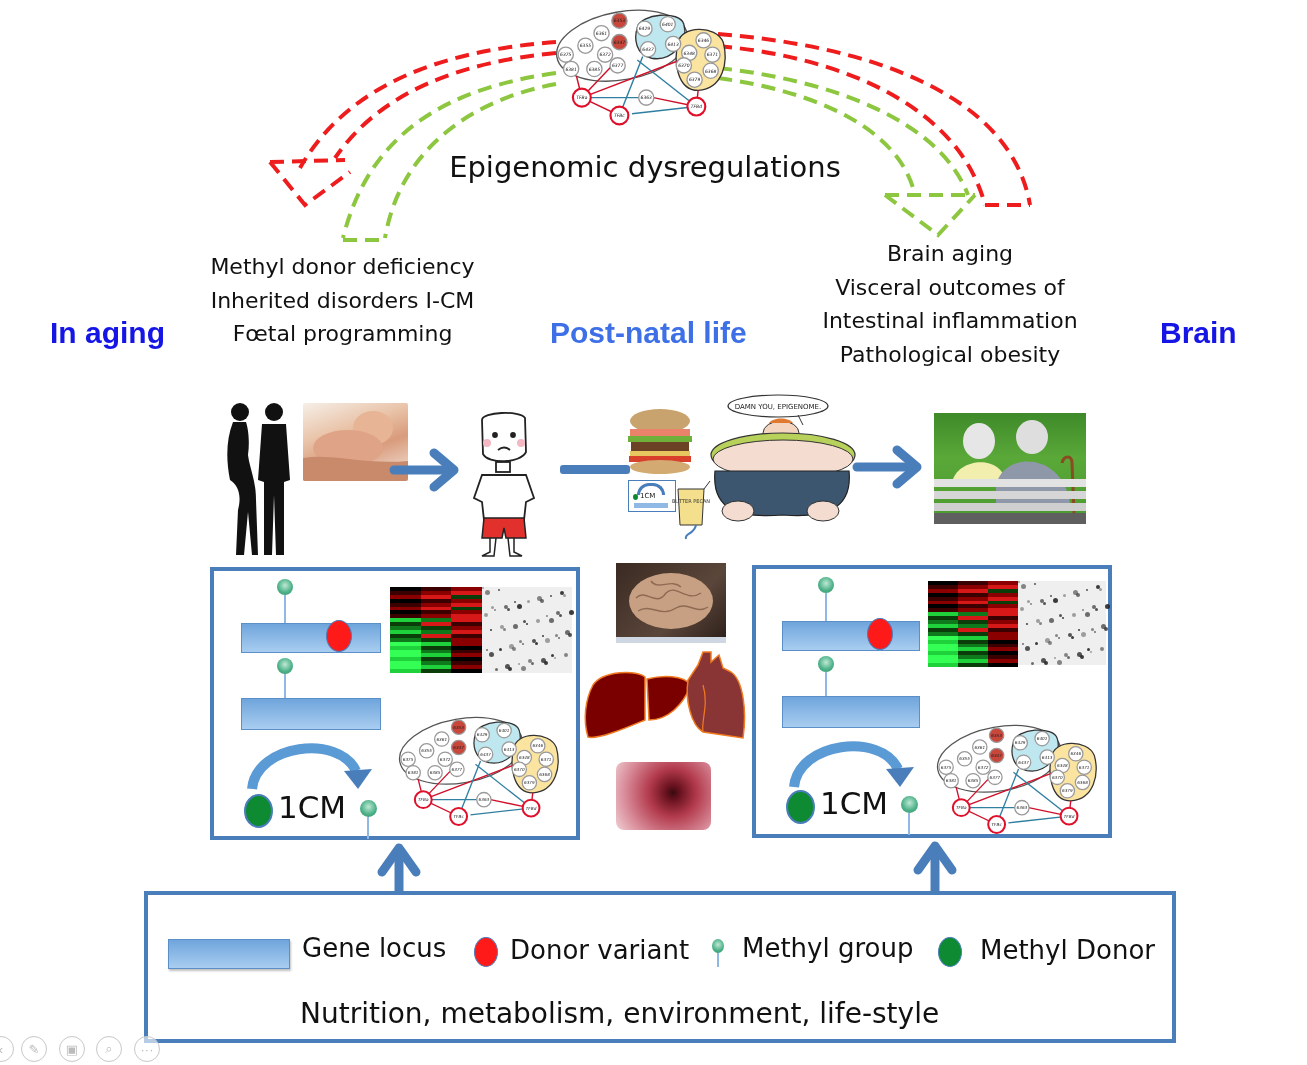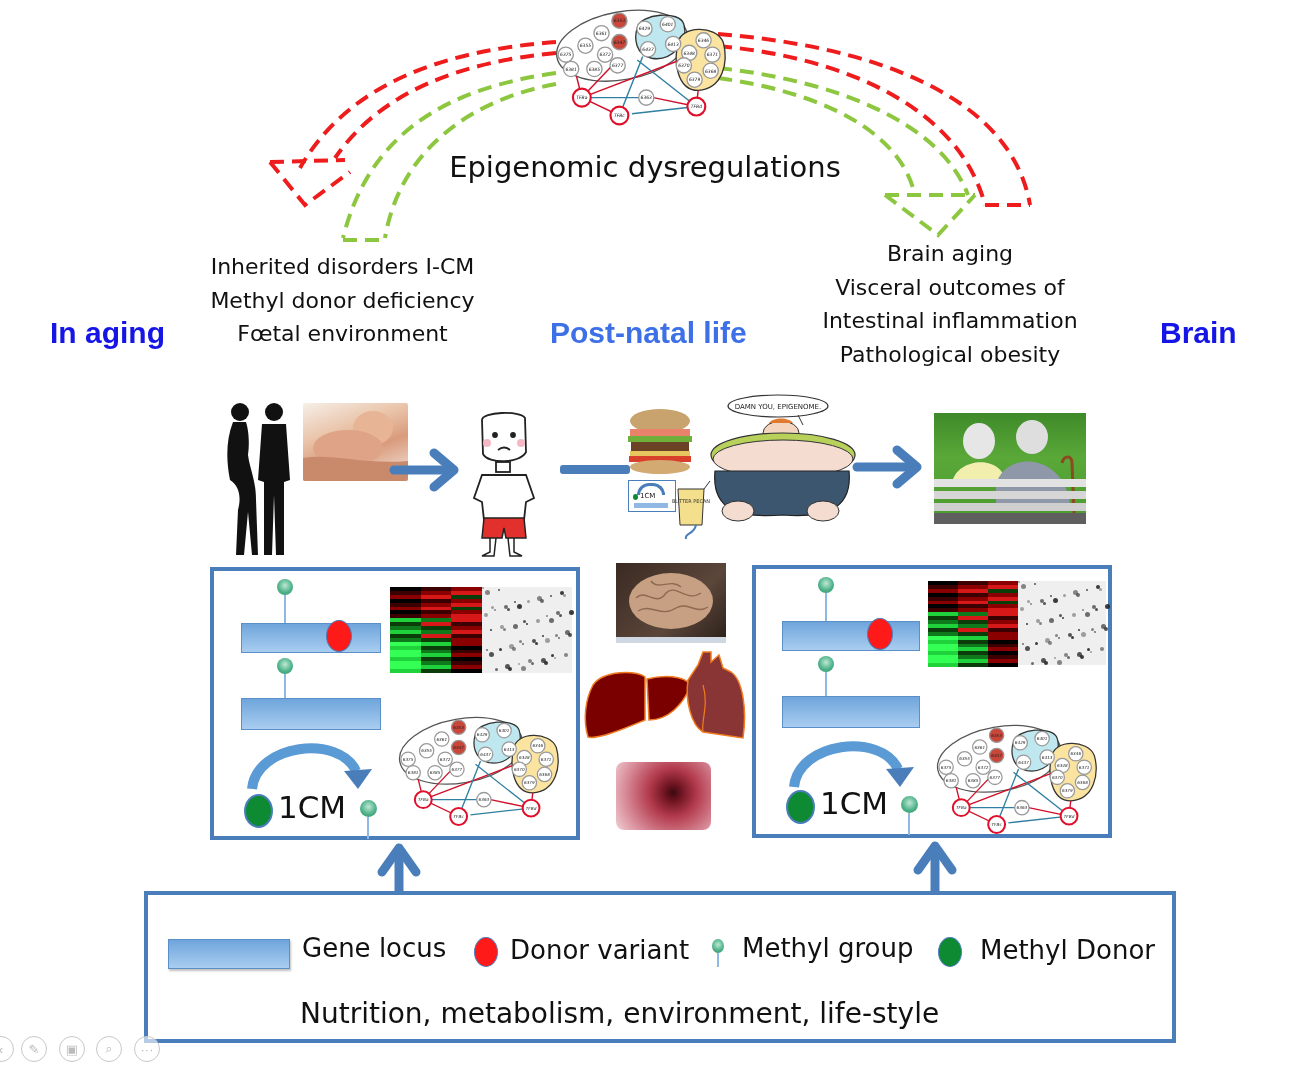--- a/index.html
+++ b/index.html
@@ -145,23 +145,23 @@
     </g>
     <g>
       <circle cx="158" cy="112" r="10" fill="#fff" stroke="#e0102a" stroke-width="2.4"></circle>
       <text x="158" y="114" font-size="5" text-anchor="middle" font-style="italic" font-family="DejaVu Sans, sans-serif" fill="#222">TFBd</text>
     </g>
   </svg>
 
 <div class="abs txt" style="left:420px;top:150px;width:450px;font-size:29px;">Epigenomic dysregulations</div>
 
 <div class="abs txt" style="left:180px;top:250px;width:325px;">
+  <span class="list-line">Methyl donor deficiency</span>
   <span class="list-line">Inherited disorders I-CM</span>
-  <span class="list-line">Methyl donor deficiency</span>
-  <span class="list-line">Fœtal environment</span>
+  <span class="list-line">Fœtal programming</span>
 </div>
 
 <div class="abs txt" style="left:800px;top:237px;width:300px;">
   <span class="list-line">Brain aging</span>
   <span class="list-line">Visceral outcomes of</span>
   <span class="list-line">Intestinal inflammation</span>
   <span class="list-line">Pathological obesity</span>
 </div>
 
 <div class="abs stage" style="left:50px;top:316px;color:#1515e6;">In aging</div>

